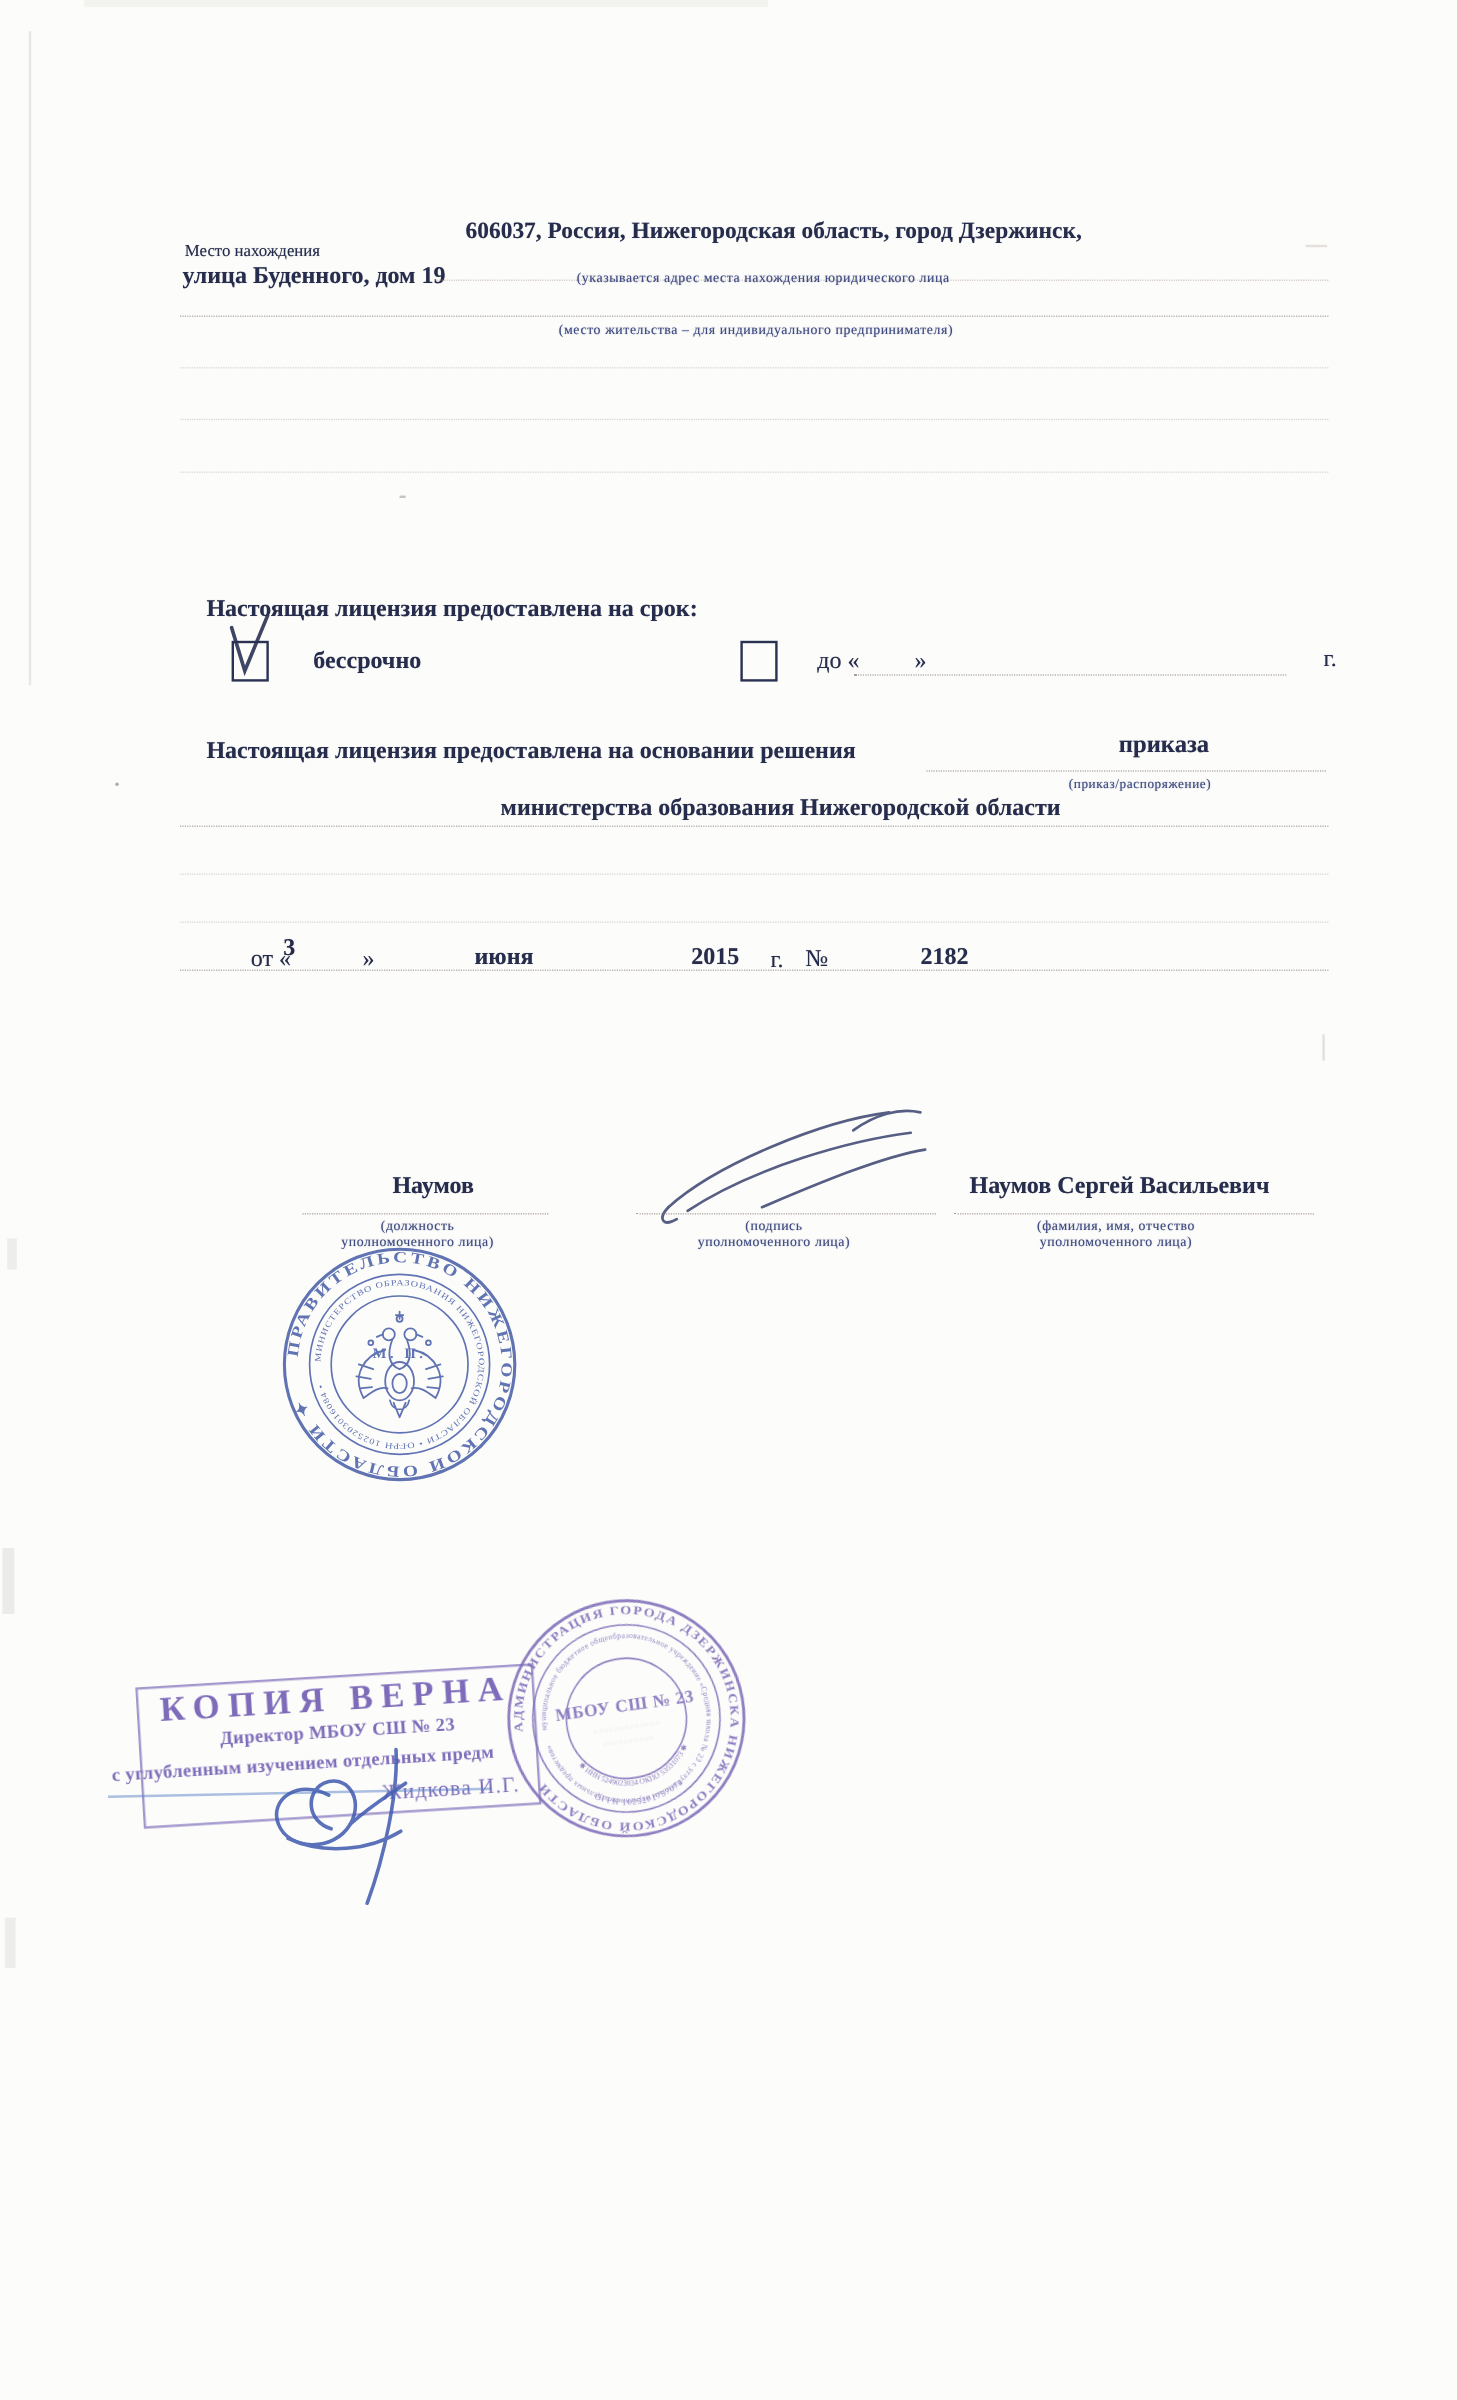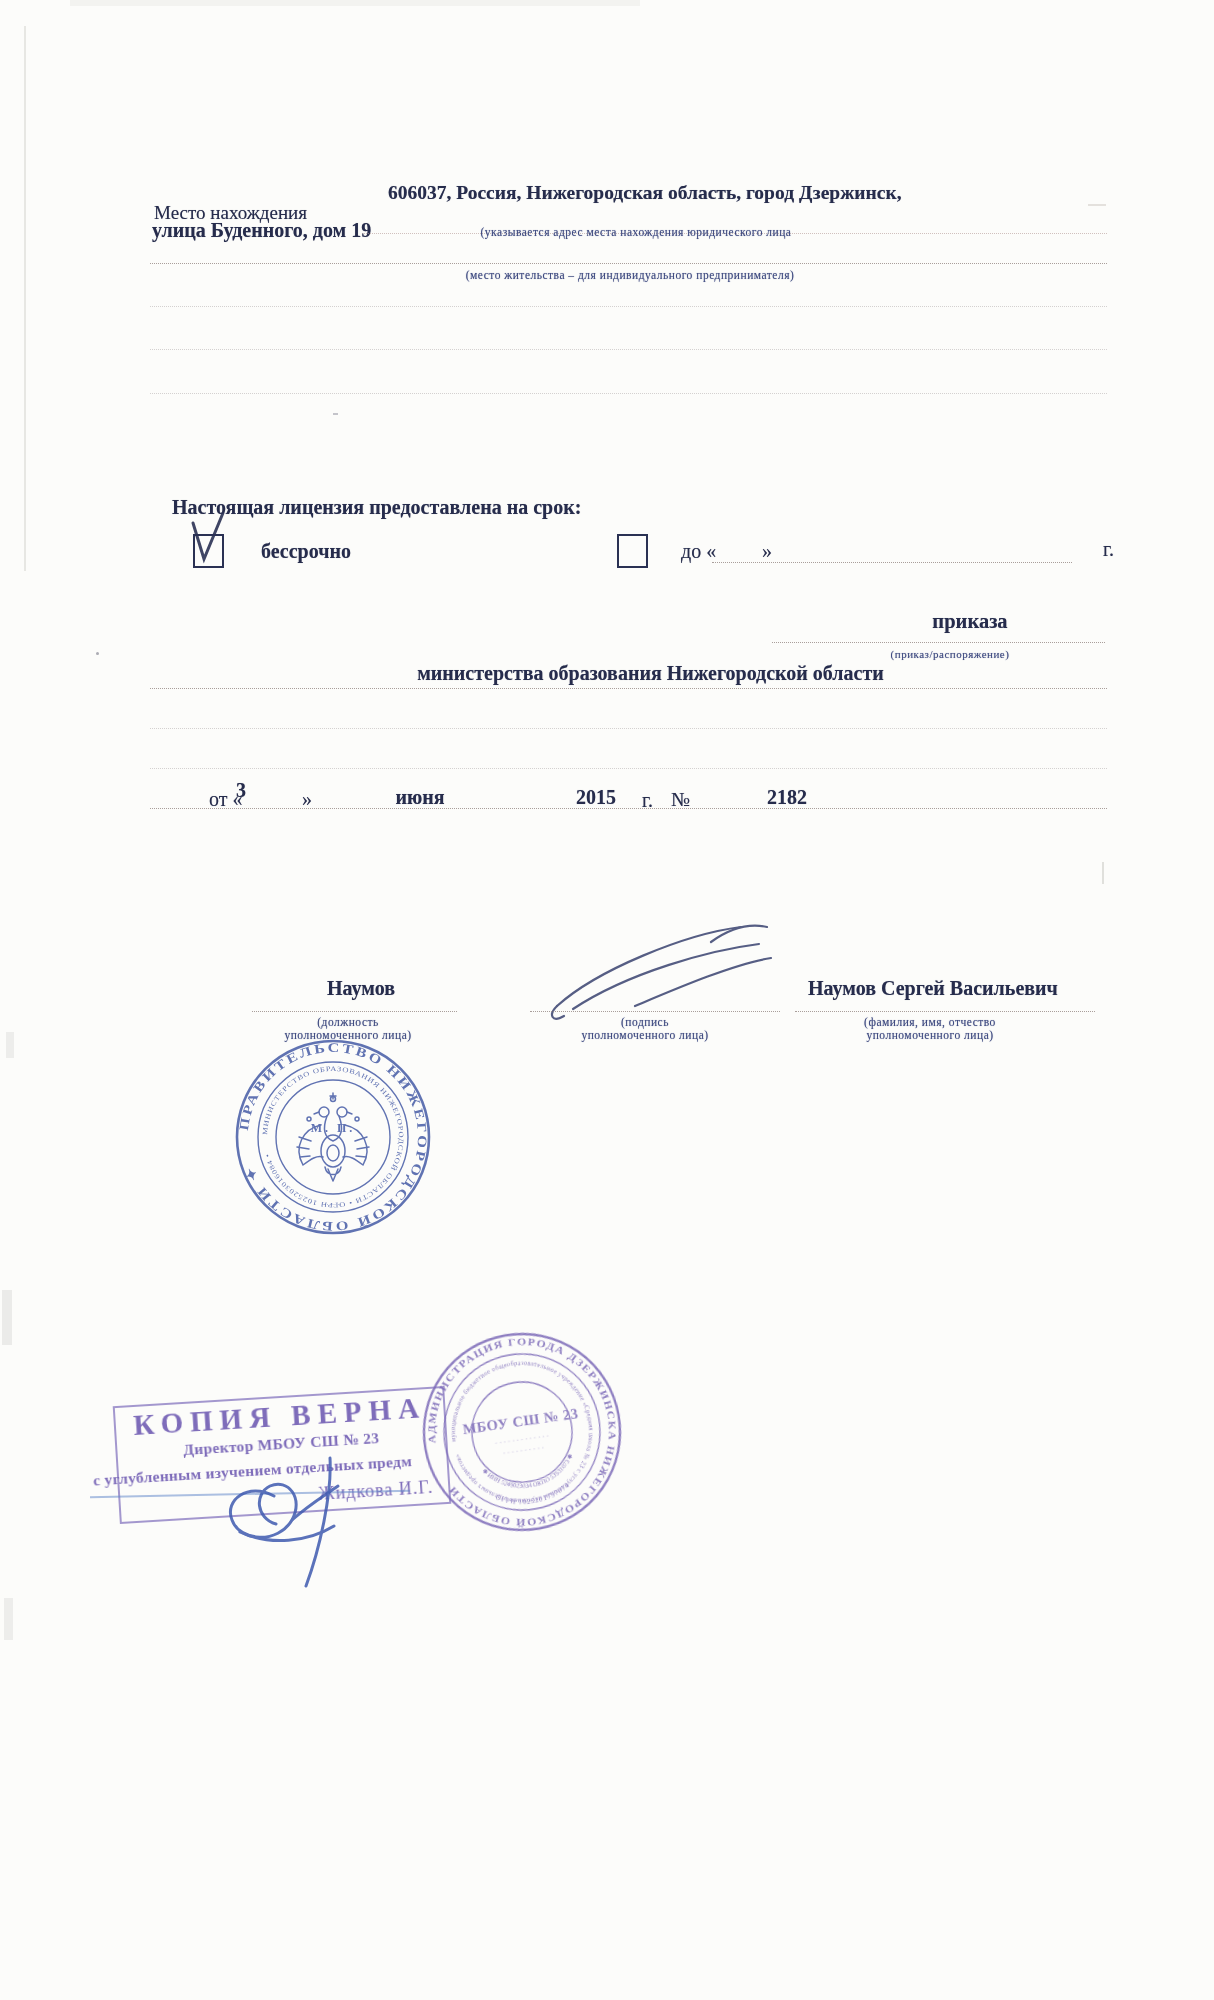--- a/index.html
+++ b/index.html
@@ -42,21 +42,21 @@
   <div class="abs artifact" style="left:70px;top:0;width:570px;height:6px;background:#f3f3f0;"></div>
   <div class="abs artifact" style="left:6px;top:1032px;width:8px;height:26px;background:#ededeb;"></div>
   <div class="abs artifact" style="left:2px;top:1290px;width:10px;height:55px;background:#ebebe9;"></div>
   <div class="abs artifact" style="left:4px;top:1598px;width:9px;height:42px;background:#ededeb;"></div>
   <div class="abs artifact" style="left:96px;top:652px;width:3px;height:3px;border-radius:50%;background:#6a6a78;opacity:.55;"></div>
   <div class="abs artifact" style="left:333px;top:413px;width:5px;height:2px;background:#c4c4ca;"></div>
   <div class="abs artifact" style="left:1088px;top:204px;width:18px;height:2px;background:#e4e1dd;"></div>
   <div class="abs artifact" style="left:1102px;top:862px;width:2px;height:22px;background:#e0e0dc;"></div>
 
   <div class="abs b ink" style="left:388px;top:182px;font-size:19.5px;">606037, Россия, Нижегородская область, город Дзержинск,</div>
-  <div class="abs ink" style="left:154px;top:202px;font-size:19px;">Место нахождения</div>
+  <div class="abs ink" style="left:154px;top:202px;font-size:14px;">Место нахождения</div>
   <div class="abs b ink" style="left:152px;top:219px;font-size:20px;">улица Буденного, дом 19</div>
   <div class="abs dot" style="left:362px;top:233px;width:745px;border-top-color:rgba(178,152,148,.6);"></div>
   <div class="abs cap" style="left:418px;top:226px;width:436px;">(указывается адрес места нахождения юридического лица</div>
 
   <div class="abs dot" style="left:150px;top:263px;width:957px;"></div>
   <div class="abs cap" style="left:330px;top:269px;width:600px;">(место жительства – для индивидуального предпринимателя)</div>
 
   <div class="abs dot faint" style="left:150px;top:306px;width:957px;"></div>
   <div class="abs dot faint" style="left:150px;top:349px;width:957px;"></div>
   <div class="abs dot faint" style="left:150px;top:393px;width:957px;"></div>
@@ -68,20 +68,21 @@
     <path d="M7,13 L18,49 L37,3" fill="none" stroke="#2a3153" stroke-width="3" stroke-linecap="round" opacity=".9"></path>
   </svg>
   <div class="abs b ink t20" style="left:241px;top:540px;">бессрочно</div>
 
   <div class="abs cb" style="left:617px;top:534px;"></div>
   <div class="abs ink t20" style="left:661px;top:540px;">до «</div>
   <div class="abs ink t20" style="left:742px;top:540px;">»</div>
   <div class="abs dot" style="left:712px;top:562px;width:360px;"></div>
   <div class="abs ink t20" style="left:1083px;top:538px;">г.</div>
 
+  <div class="abs b ink t20" style="left:152px;top:615px;">Настоящая лицензия предоставлена на основании решения</div>
   <div class="abs b ink" style="left:880px;top:610px;width:180px;text-align:center;font-size:20.5px;">приказа</div>
   <div class="abs dot" style="left:772px;top:642px;width:333px;"></div>
   <div class="abs cap" style="left:840px;top:648px;width:220px;font-size:11px;">(приказ/распоряжение)</div>
 
   <div class="abs b ink t20" style="left:152px;top:662px;width:957px;text-align:center;">министерства образования Нижегородской области</div>
   <div class="abs dot" style="left:150px;top:688px;width:957px;"></div>
 
   <div class="abs dot faint" style="left:150px;top:728px;width:957px;"></div>
   <div class="abs dot faint" style="left:150px;top:768px;width:957px;"></div>
 

